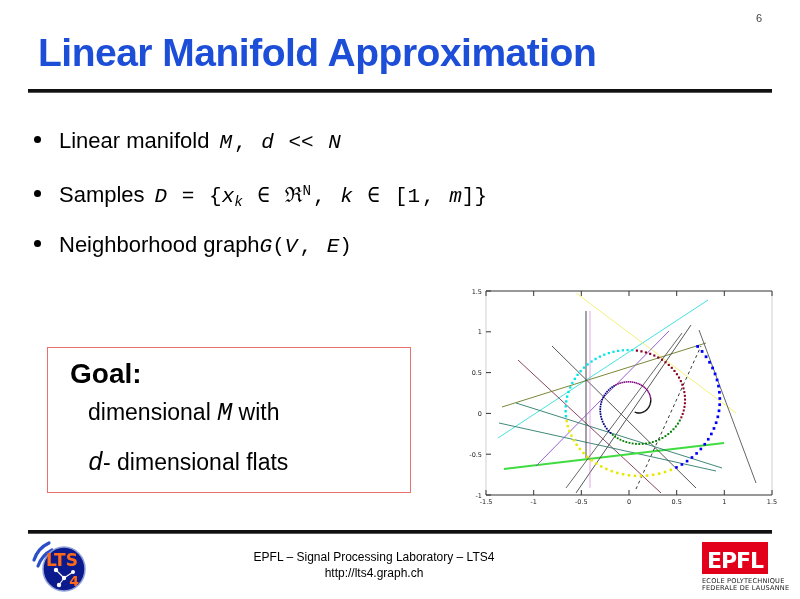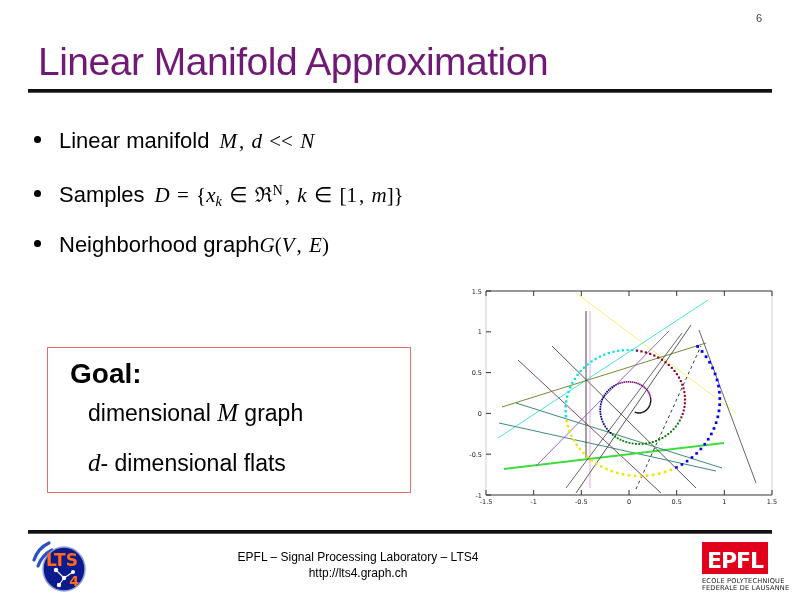--- a/index.html
+++ b/index.html
@@ -22,25 +22,25 @@
     top: 12px;
     right: 38px;
     font-size: 11px;
     color: #444444;
     font-family: "Liberation Sans", sans-serif;
   }
 
   
   #slide-title {
     position: absolute;
-    top: 40px;
+    top: 31px;
     left: 38px;
     font-size: 39px;
-    font-weight: normal;
-    color: #701a75;
+    font-weight: bold;
+    color: #1d4ed8;
     letter-spacing: -0.5px;
     white-space: nowrap;
     font-family: "Liberation Sans", sans-serif;
   }
   #title-rule {
     position: absolute;
     top: 89px;
     left: 28px;
     width: 744px;
     height: 0;
@@ -73,21 +73,21 @@
   }
   .bullet-text {
     font-size: 22px;
     white-space: nowrap;
     font-family: "Liberation Sans", sans-serif;
   }
   .bullet-text .bold { font-weight: normal; }
 
   
   .math {
-    font-family: Liberation Serif, serif;
+    font-family: Liberation Mono, monospace;
     font-style: italic;
     font-size: 21px;
     white-space: nowrap;
   }
   .math .up { font-style: normal; }
   .math .sub {
     font-size: 0.68em;
     vertical-align: -0.28em;
     font-style: italic;
   }
@@ -148,21 +148,21 @@
     top: 530px;
     left: 28px;
     width: 744px;
     height: 0;
     border-top: 3px solid #111111;
     border-bottom: 1px solid #555555;
   }
   #footer-text {
     position: absolute;
     top: 549px;
-    left: 0;
+    left: 16px;
     width: 716px;
     text-align: center;
     font-size: 12px;
     line-height: 16px;
     font-family: "Liberation Sans", sans-serif;
   }
   #lts-logo {
     position: absolute;
     left: 30px;
     top: 538px;
@@ -200,21 +200,21 @@
 
   <div class="bullet-row">
     <span class="bullet-dot"></span>
     <span class="bullet-text"><span class="bold">Neighborhood graph</span><span class="math">G<span class="up">(</span>V<span class="op">,</span> E<span class="up">)</span></span></span>
   </div>
 
 </div>
 
 <div id="goal-box">
   <div id="goal-heading">Goal:</div>
-  <div class="goal-line" id="goal-line-1"><span>dimensional </span><span class="math">M</span><span> graph</span></div>
+  <div class="goal-line" id="goal-line-1"><span>dimensional </span><span class="math">M</span><span> with</span></div>
   <div class="goal-line" id="goal-line-2"><span class="math">d</span><span>- dimensional flats</span></div>
 </div>
 
 <div id="figure">
   <svg width="322" height="228" viewBox="0 0 322 228" xmlns="http://www.w3.org/2000/svg">
 
     <line x1="30" y1="8" x2="316" y2="8" stroke="#333" stroke-width="1.2"></line>
     <line x1="30" y1="212" x2="316" y2="212" stroke="#333" stroke-width="1.2"></line>
     <line x1="30" y1="8" x2="30" y2="212" stroke="#bbb" stroke-width="0.7"></line>
     <line x1="316" y1="8" x2="316" y2="212" stroke="#bbb" stroke-width="0.7"></line>

